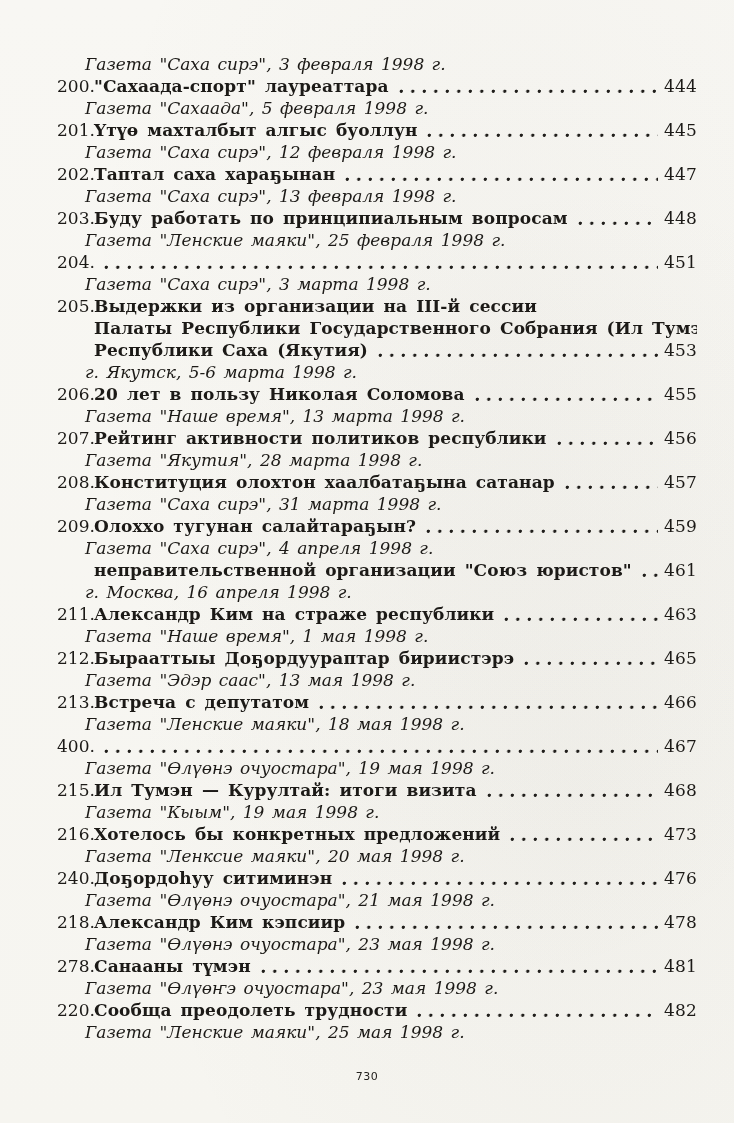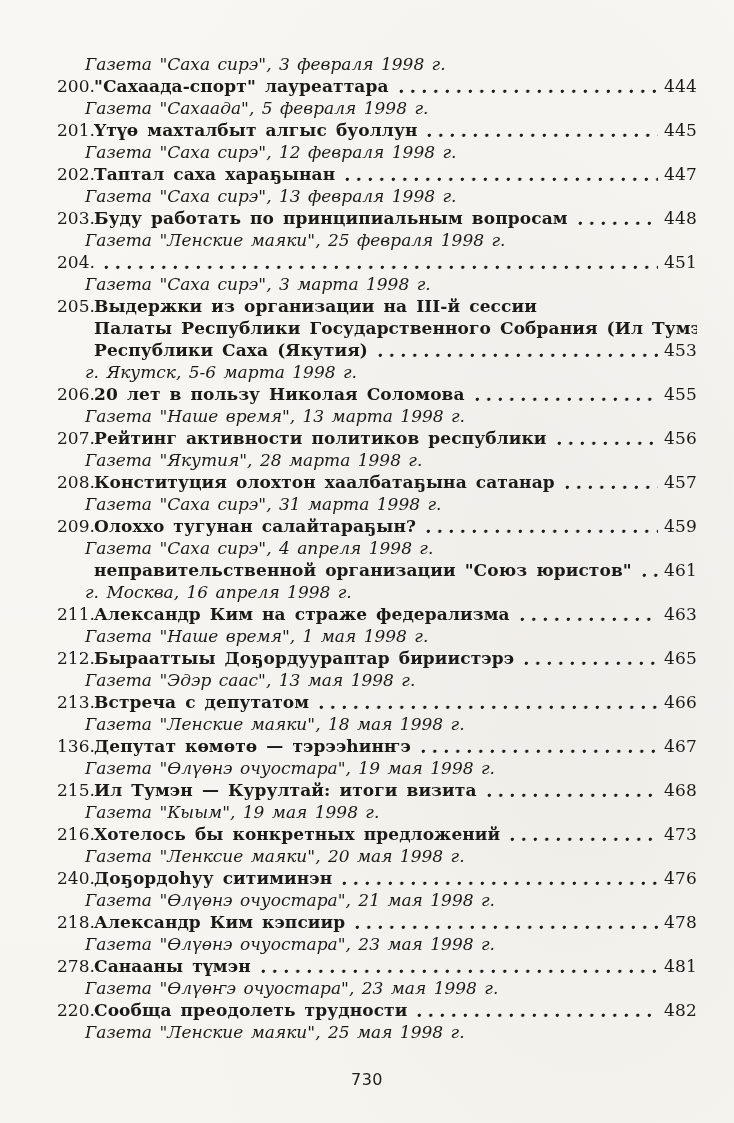--- a/index.html
+++ b/index.html
@@ -68,21 +68,21 @@
     padding-left: 28px;
     word-spacing: 2px;
   }
   .footer {
     position: absolute;
     left: 0;
     right: 0;
     top: 1070px;
     text-align: center;
     font-family: "DejaVu Sans", "Liberation Sans", sans-serif;
-    font-size: 16px;
+    font-size: 11px;
     color: #23211e;
     letter-spacing: 0.5px;
   }
 </style>
 </head>
 <body>
 
 <div class="page">
   <div class="line citation">Газета "Саха сирэ", 3 февраля 1998 г.</div>
 
@@ -186,21 +186,21 @@
         <div class="line title-line cont">
           <span class="title">неправительственной организации "Союз юристов"</span>
           <span class="leader"></span>
           <span class="pg">461</span>
         </div>
         <div class="line citation">г. Москва, 16 апреля 1998 г.</div>
       </div>
       <div class="entry">
         <div class="line title-line">
           <span class="num">211.</span>
-          <span class="title">Александр Ким на страже федерализма</span>
+          <span class="title">Александр Ким на страже республики</span>
           <span class="leader"></span>
           <span class="pg">463</span>
         </div>
         <div class="line citation">Газета "Наше время", 1 мая 1998 г.</div>
       </div>
       <div class="entry">
         <div class="line title-line">
           <span class="num">212.</span>
           <span class="title">Бырааттыы Доҕордуураптар бириистэрэ</span>
           <span class="leader"></span>
@@ -212,22 +212,21 @@
         <div class="line title-line">
           <span class="num">213.</span>
           <span class="title">Встреча с депутатом</span>
           <span class="leader"></span>
           <span class="pg">466</span>
         </div>
         <div class="line citation">Газета "Ленские маяки", 18 мая 1998 г.</div>
       </div>
       <div class="entry">
         <div class="line title-line">
-          <span class="num">136.</span>
-          <span class="title">Депутат көмөтө — тэрээһинҥэ</span>
+          <span class="num">400.</span>
           <span class="leader"></span>
           <span class="pg">467</span>
         </div>
         <div class="line citation">Газета "Өлүөнэ очуостара", 19 мая 1998 г.</div>
       </div>
       <div class="entry">
         <div class="line title-line">
           <span class="num">215.</span>
           <span class="title">Ил Тумэн — Курултай: итоги визита</span>
           <span class="leader"></span>

